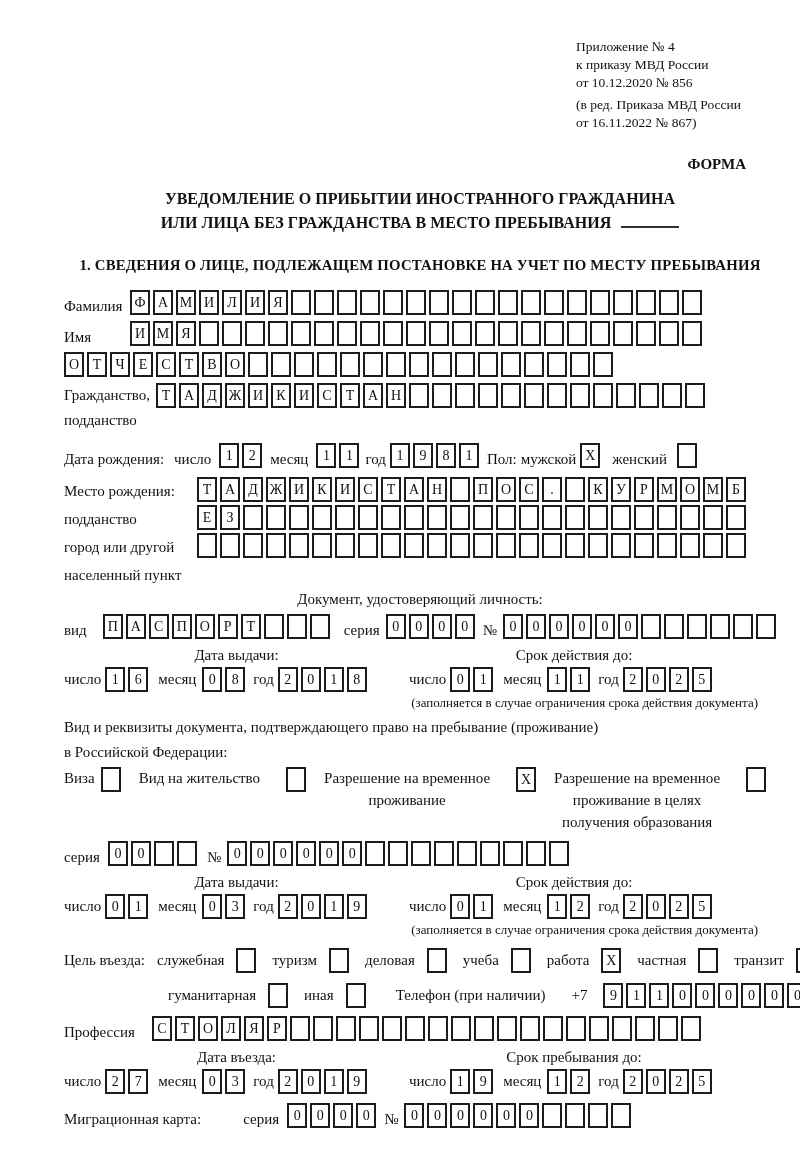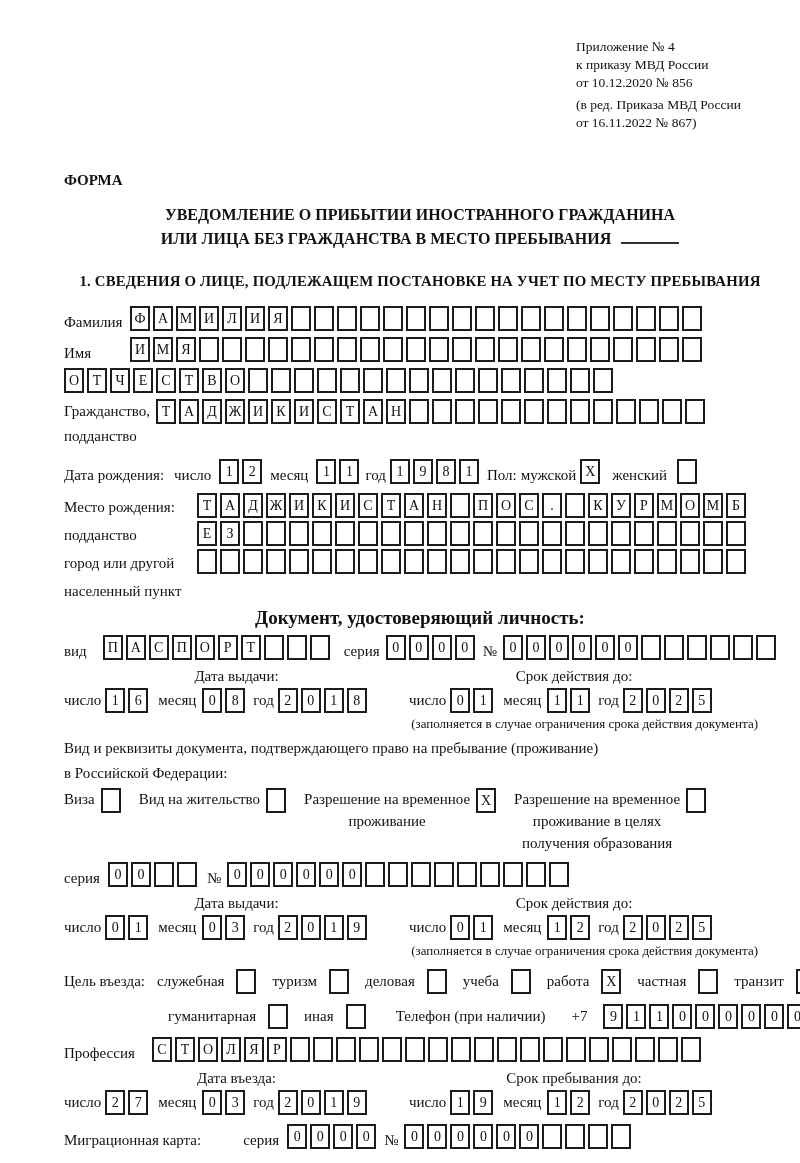--- a/index.html
+++ b/index.html
@@ -4,38 +4,38 @@
 <style>
   html,body { margin:0; padding:0; background:#e8e8e8; }
   .page {
     width:800px; height:1163px; margin:0 auto; background:#ffffff;
     box-sizing:border-box; padding:38px 24px 10px 64px;
     font-family:"Liberation Serif","DejaVu Serif",serif;
     color:#111; font-size:15px; position:relative; overflow:hidden;
   }
   .annex { margin-left:auto; width:200px; font-size:13.5px; line-height:1.32; }
   .annex-note { margin-top:5px; }
-  .forma { text-align:left; padding-right:30px; font-weight:bold; margin-top:40px; font-size:15px; }
+  .forma { text-align:right; padding-right:30px; font-weight:bold; margin-top:24px; font-size:15px; }
   .title { text-align:center; font-weight:bold; font-size:16px; margin-top:14px; line-height:1.5; }
   .blank-line { display:inline-block; width:58px; border-bottom:2px solid #333; margin-left:10px; vertical-align:baseline; }
   .sec-heading { font-weight:bold; margin-top:22px; text-align:center; font-size:14.8px; letter-spacing:0.2px; }
   .frow { display:flex; align-items:flex-end; margin-top:6px; }
   .frow.align-top { align-items:flex-start; }
   .cells { display:inline-flex; gap:3px; flex:0 0 auto; }
   .cell {
     box-sizing:border-box; flex:0 0 auto; width:20px; height:25px;
     border:2px solid #1c1c1c; display:flex; align-items:center; justify-content:center;
     font-size:14px; line-height:1; background:#fff;
   }
   .cellrows > .cells { display:flex; margin-bottom:3px; }
   .lbl { white-space:nowrap; }
   .lblcol div { line-height:28px; }
   .lblcol.tightcol div { line-height:25px; }
   .w66 { width:66px; flex:0 0 auto; }
-  .ml4{margin-left:4px;} .ml6{margin-left:6px;} .ml8{margin-left:8px;} .ml10{margin-left:10px;} .ml12{margin-left:12px;} .ml14{margin-left:14px;} .ml18{margin-left:18px;}
+  .ml4{margin-left:4px;} .ml6{margin-left:6px;} .ml8{margin-left:8px;} .ml10{margin-left:10px;} .ml12{margin-left:12px;} .ml14{margin-left:14px;} .ml18{margin-left:18px;gap:20px;}
   .date-heads { display:flex; margin-top:8px; }
   .dh-left { width:345px; text-align:center; }
   .dh-right { width:330px; text-align:center; }
   .dgroup { display:flex; align-items:center; flex:0 0 auto; }
   .dgroup-left { width:345px; }
   .note { font-size:13px; text-align:right; padding-right:18px; margin-top:3px; }
   .line15 { margin-top:8px; }
   .cbrow { display:flex; align-items:flex-start; margin-top:6px; }
   .cbitem { display:flex; align-items:flex-start; }
   .cbtext { line-height:22px; }
@@ -307,21 +307,21 @@
           <span class="cell"></span>
           <span class="cell"></span>
           <span class="cell"></span>
           <span class="cell"></span>
           <span class="cell"></span>
           <span class="cell"></span>
         </span>
     </div>
   </div>
 
-  <div style="text-align:center; font-weight:bold; font-size:19px; margin-top:2px">Документ, удостоверяющий личность:</div>
+  <div style="text-align:center; font-weight:normal; font-size:15px; margin-top:2px">Документ, удостоверяющий личность:</div>
 
   <div class="frow">
     <span class="lbl" style="width:44px">вид</span>
     <span class="cells">
         <span class="cell">П</span>
         <span class="cell">А</span>
         <span class="cell">С</span>
         <span class="cell">П</span>
         <span class="cell">О</span>
         <span class="cell">Р</span>

